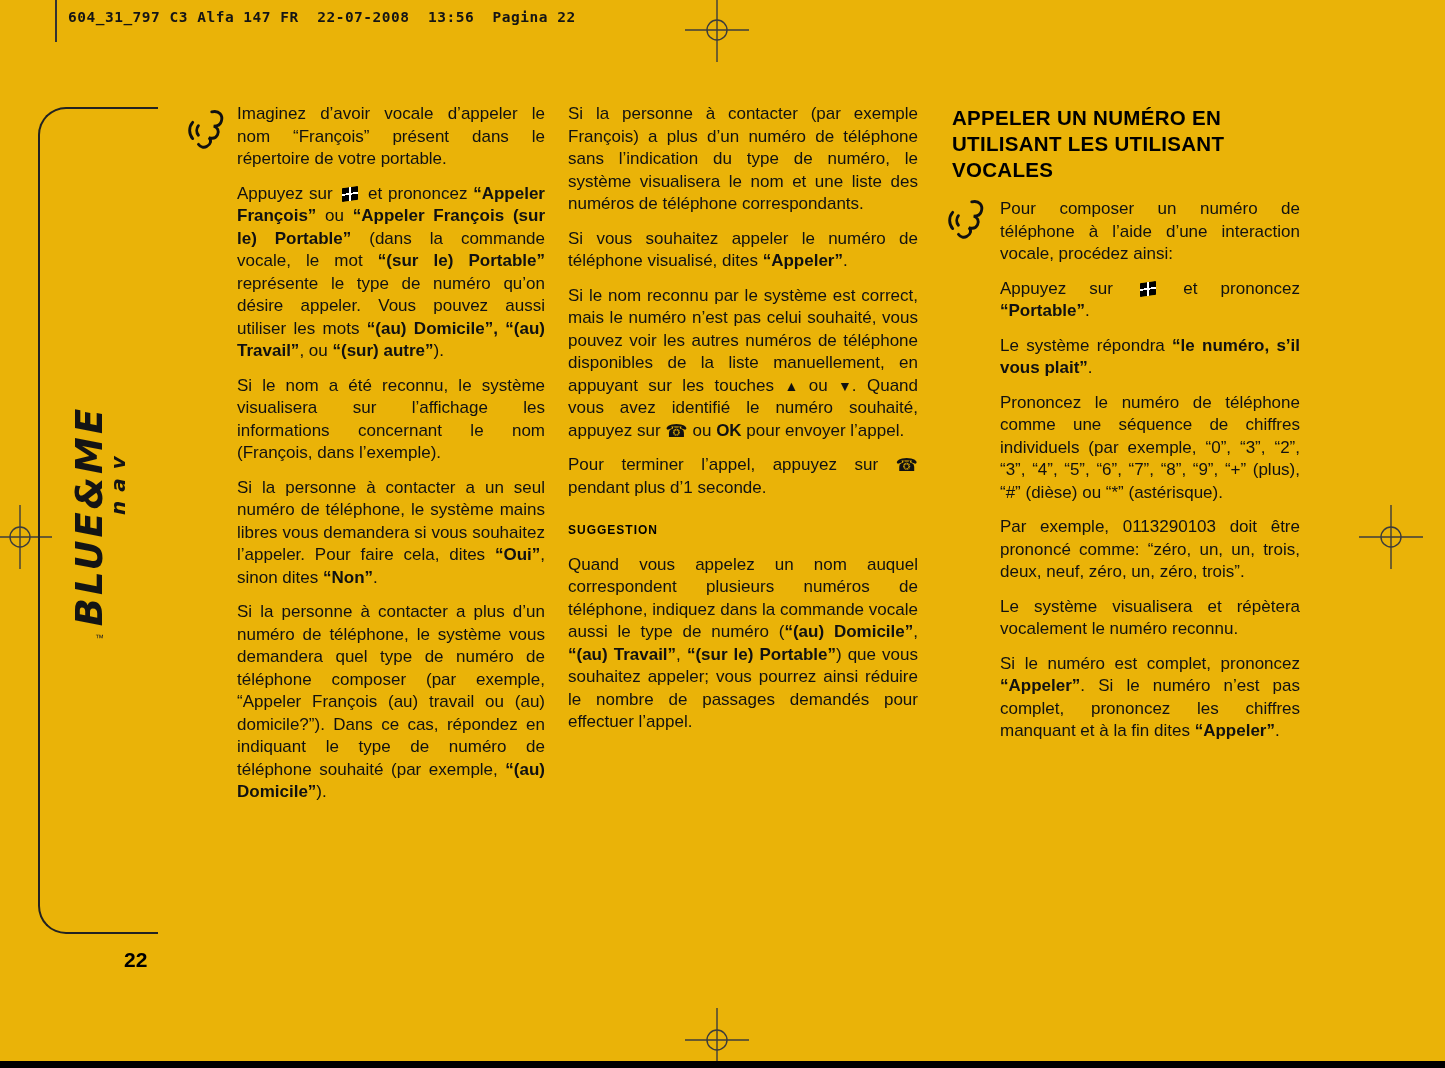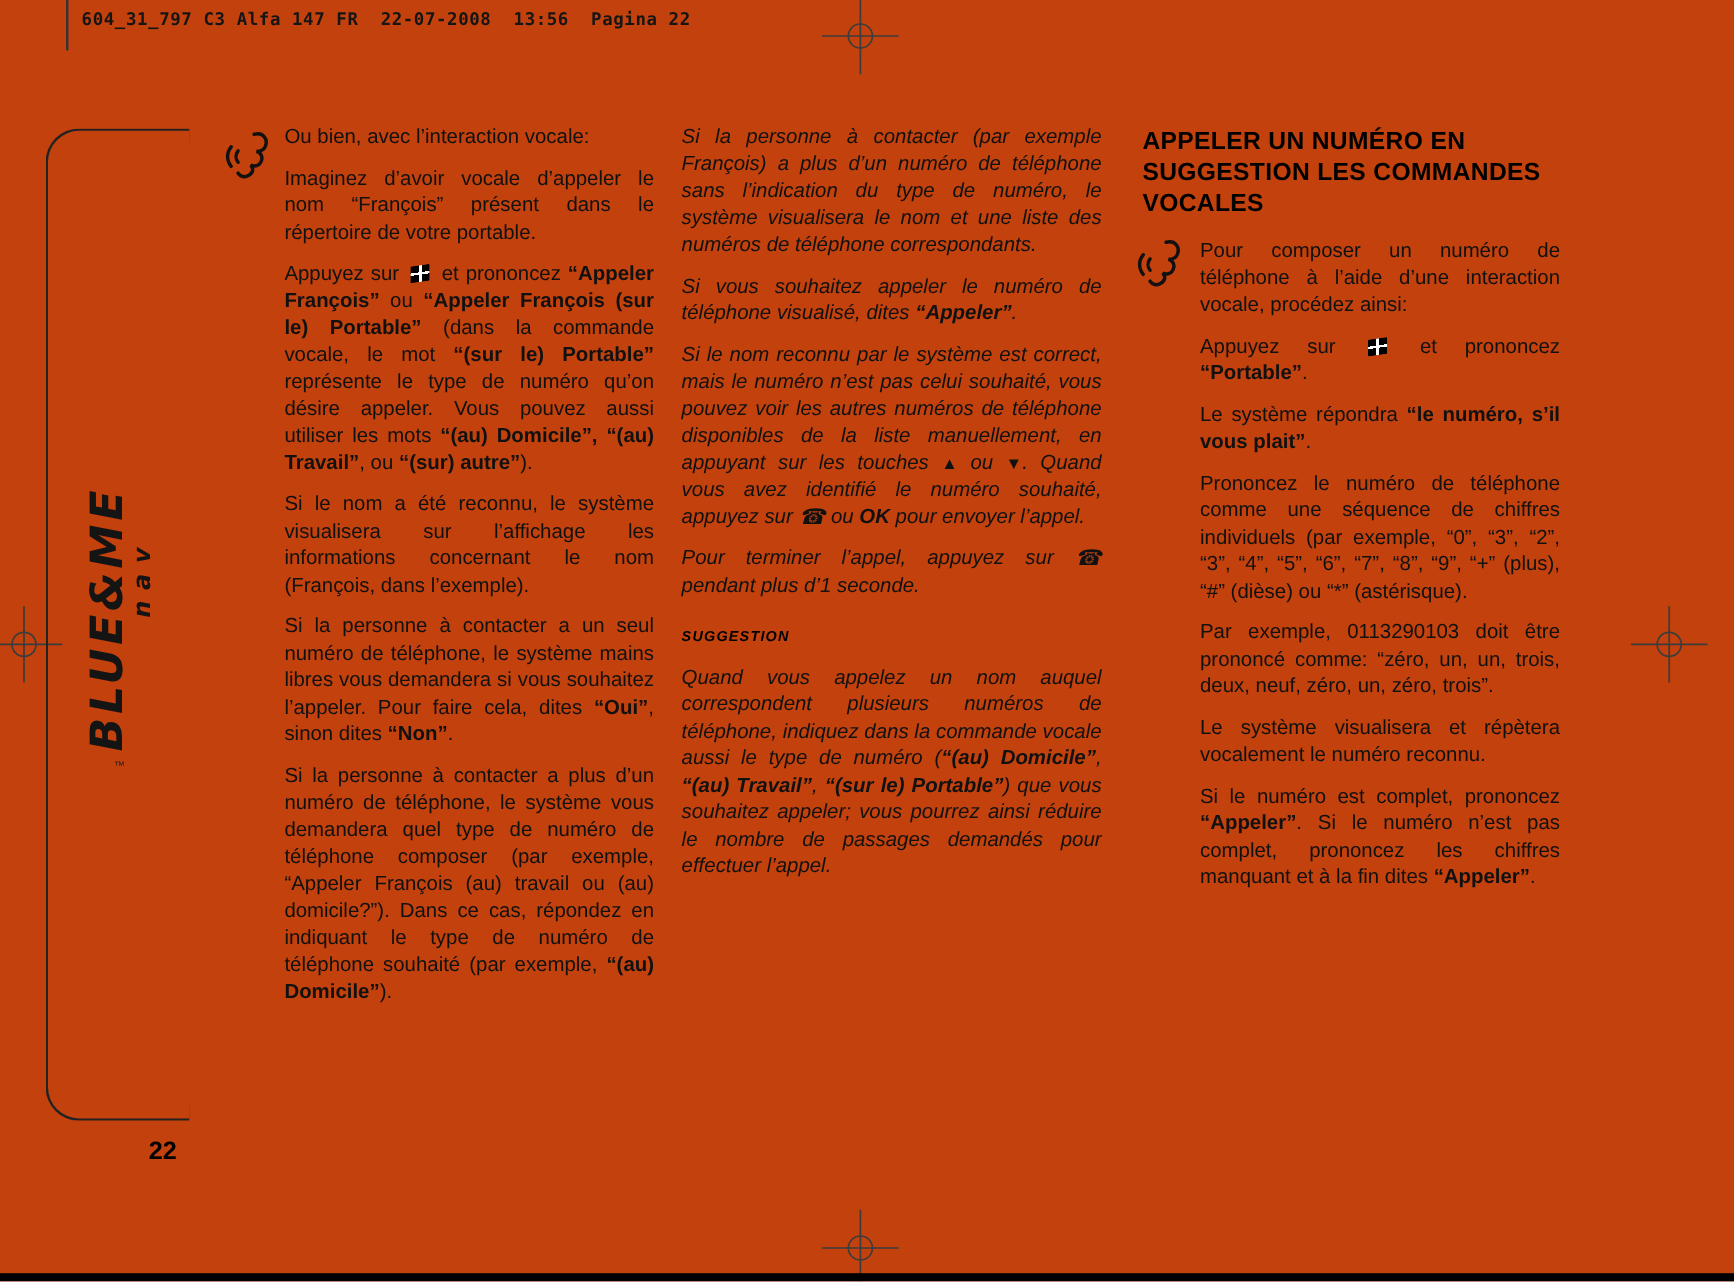--- a/index.html
+++ b/index.html
@@ -1,17 +1,17 @@
 <!DOCTYPE html>
 <html><head>
 <meta charset="utf-8">
 <style>
   html,body{margin:0;padding:0;background:#e8e8e8;}
   .page{
-    position:relative;width:1445px;height:1068px;background:#c2410c;
+    position:relative;width:1445px;height:1068px;background:#eab308;
     overflow:hidden;font-family:"Liberation Sans",sans-serif;color:#101010;
   }
   
   .print-header{
     position:absolute;left:68px;top:9px;
     font-family:"DejaVu Sans Mono",monospace;font-weight:bold;
     font-size:14.5px;letter-spacing:.5px;color:#151515;white-space:pre;
   }
   .header-tick{position:absolute;left:55px;top:0;width:1.5px;height:42px;background:#333;}
   
@@ -36,21 +36,21 @@
   .logo-sub{
     font-family:"DejaVu Sans",sans-serif;font-style:italic;font-weight:bold;
     font-size:20px;letter-spacing:9px;text-align:center;padding-left:70px;
     line-height:22px;margin-top:-3px;
   }
   .logo-tm{position:absolute;left:95px;top:633px;font-size:9px;color:#222;}
   .page-number{position:absolute;left:124px;top:948px;font-size:21px;font-weight:bold;color:#000;}
   
   .col{position:absolute;top:103px;font-size:17px;line-height:22.5px;color:#111;}
   .col-1{left:237px;width:308px;}
-  .col-2{left:568px;width:350px;font-style:italic;}
+  .col-2{left:568px;width:350px;}
   .col-3{left:952px;width:348px;}
   .para{margin:0 0 12px 0;text-align:justify;}
   .bold{font-weight:bold;}
   .heading-suggestion{
     font-size:12px;font-weight:bold;letter-spacing:1px;margin:20px 0 12px 0;color:#000;
   }
   .heading-section{
     font-size:20.5px;font-weight:bold;line-height:26px;margin:2px 0 15px 0;color:#000;letter-spacing:.3px;
   }
   .col3-body{padding-left:48px;}
@@ -113,21 +113,20 @@
     <svg viewBox="0 0 44 46" width="42" height="44">
       <g fill="none" stroke="#111" stroke-width="3" stroke-linecap="round">
         <path d="M7 15 a13 13 0 0 0 0 17"></path>
         <path d="M13 18.5 a8 8 0 0 0 0 10"></path>
         <path d="M27 4 c8 -2 12 4 10 10 c-1 4 -5 5 -8 5 c4 1 6 5 4 9 c-2 4 -6 4 -9 3 c3 3 2 7 -2 9 c-3 2 -7 1 -9 -2"></path>
       </g>
     </svg>
   </div>
 
   <div class="col col-1">
-      <p class="para"><span>Ou bien, avec l’interaction vocale:</span></p>
       <p class="para"><span>Imaginez d’avoir vocale d’appeler le nom “François” présent dans le répertoire de votre portable.</span></p>
       <p class="para"><span>Appuyez sur </span><span class="inline-icon icon-voice-button"></span><span> et prononcez </span><span class="bold">“Appeler François”</span><span> ou </span><span class="bold">“Appeler François (sur le) Portable”</span><span> (dans la commande vocale, le mot </span><span class="bold">“(sur le) Portable”</span><span> représente le type de numéro qu’on désire appeler. Vous pouvez aussi utiliser les mots </span><span class="bold">“(au) Domicile”, “(au) Travail”</span><span>, ou </span><span class="bold">“(sur) autre”</span><span>).</span></p>
       <p class="para"><span>Si le nom a été reconnu, le système visualisera sur l’affichage les informations concernant le nom (François, dans l’exemple).</span></p>
       <p class="para"><span>Si la personne à contacter a un seul numéro de téléphone, le système mains libres vous demandera si vous souhaitez l’appeler. Pour faire cela, dites </span><span class="bold">“Oui”</span><span>, sinon dites </span><span class="bold">“Non”</span><span>.</span></p>
       <p class="para"><span>Si la personne à contacter a plus d’un numéro de téléphone, le système vous demandera quel type de numéro de téléphone composer (par exemple, “Appeler François (au) travail ou (au) domicile?”). Dans ce cas, répondez en indiquant le type de numéro de téléphone souhaité (par exemple, </span><span class="bold">“(au) Domicile”</span><span>).</span></p>
     </div>
 
   <div class="col col-2">
     <div>
         <p class="para"><span>Si la personne à contacter (par exemple François) a plus d’un numéro de téléphone sans l’indication du type de numéro, le système visualisera le nom et une liste des numéros de téléphone correspondants.</span></p>
@@ -135,21 +134,21 @@
         <p class="para"><span>Si le nom reconnu par le système est correct, mais le numéro n’est pas celui souhaité, vous pouvez voir les autres numéros de téléphone disponibles de la liste manuellement, en appuyant sur les touches </span><span class="inline-icon icon-up-arrow-key">▲</span><span> ou </span><span class="inline-icon icon-down-arrow-key">▼</span><span>. Quand vous avez identifié le numéro souhaité, appuyez sur </span><span class="inline-icon icon-phone-key">☎</span><span> ou </span><span class="bold">OK</span><span> pour envoyer l’appel.</span></p>
         <p class="para"><span>Pour terminer l’appel, appuyez sur </span><span class="inline-icon icon-phone-key">☎</span><span> pendant plus d’1 seconde.</span></p>
       </div>
     <div class="heading-suggestion">SUGGESTION</div>
     <div>
         <p class="para"><span>Quand vous appelez un nom auquel correspondent plusieurs numéros de téléphone, indiquez dans la commande vocale aussi le type de numéro (</span><span class="bold">“(au) Domicile”</span><span>, </span><span class="bold">“(au) Travail”</span><span>, </span><span class="bold">“(sur le) Portable”</span><span>) que vous souhaitez appeler; vous pourrez ainsi réduire le nombre de passages demandés pour effectuer l’appel.</span></p>
       </div>
   </div>
 
   <div class="col col-3">
-    <div class="heading-section">APPELER UN NUMÉRO EN SUGGESTION LES COMMANDES VOCALES</div>
+    <div class="heading-section">APPELER UN NUMÉRO EN UTILISANT LES UTILISANT VOCALES</div>
     <div class="col3-body">
         <p class="para"><span>Pour composer un numéro de téléphone à l’aide d’une interaction vocale, procédez ainsi:</span></p>
         <p class="para"><span>Appuyez sur </span><span class="inline-icon icon-voice-button"></span><span> et prononcez </span><span class="bold">“Portable”</span><span>.</span></p>
         <p class="para"><span>Le système répondra </span><span class="bold">“le numéro, s’il vous plait”</span><span>.</span></p>
         <p class="para"><span>Prononcez le numéro de téléphone comme une séquence de chiffres individuels (par exemple, “0”, “3”, “2”, “3”, “4”, “5”, “6”, “7”, “8”, “9”, “+” (plus), “#” (dièse) ou “*” (astérisque).</span></p>
         <p class="para"><span>Par exemple, 0113290103 doit être prononcé comme: “zéro, un, un, trois, deux, neuf, zéro, un, zéro, trois”.</span></p>
         <p class="para"><span>Le système visualisera et répètera vocalement le numéro reconnu.</span></p>
         <p class="para"><span>Si le numéro est complet, prononcez </span><span class="bold">“Appeler”</span><span>. Si le numéro n’est pas complet, prononcez les chiffres manquant et à la fin dites </span><span class="bold">“Appeler”</span><span>.</span></p>
       </div>
   </div>

